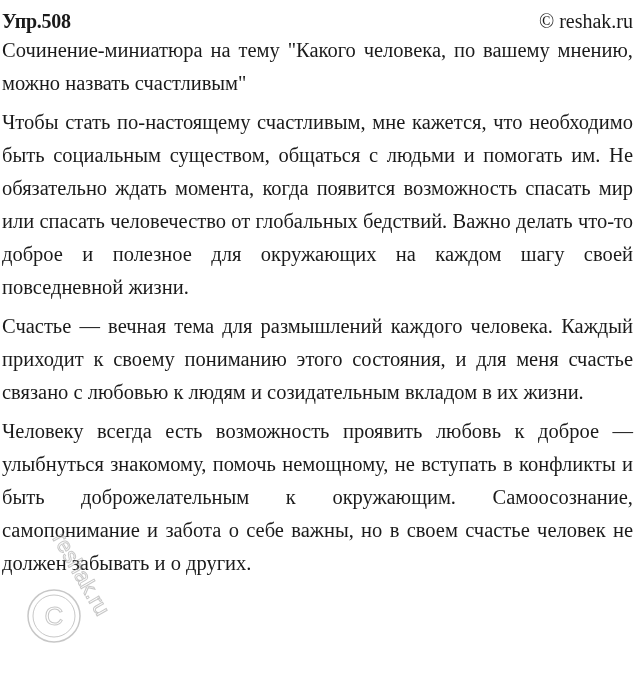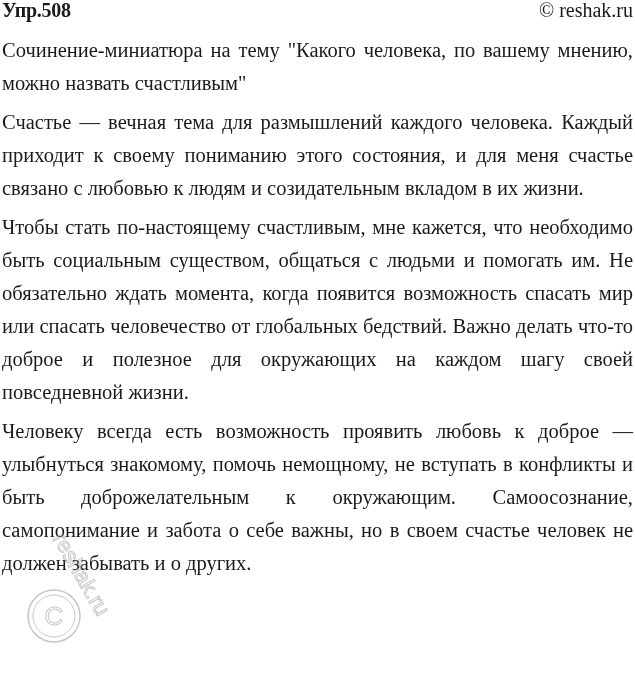--- a/index.html
+++ b/index.html
@@ -22,21 +22,21 @@
       width: 635px;
       height: 676px;
       box-sizing: border-box;
       padding: 0 2px 0 2px;
     }
     .header {
       position: relative;
       height: 34px;
       display: flex;
       justify-content: space-between;
-      align-items: flex-start;
+      align-items: flex-end;
     }
     .ex-title {
       font-weight: bold;
       font-size: 20px;
       line-height: 26px;
       margin-top: -3px;
       letter-spacing: -0.3px;
     }
     .copyright {
       font-size: 20px;
@@ -67,22 +67,22 @@
 </head>
 <body>
 
 <div class="page">
   <div class="header">
     <span class="ex-title">Упр.508</span>
     <span class="copyright">© reshak.ru</span>
   </div>
 
   <p class="para first">Сочинение-миниатюра на тему "Какого человека, по вашему мнению, можно назвать счастливым"</p>
+  <p class="para">Чтобы стать по-настоящему счастливым, мне кажется, что необходимо быть социальным существом, общаться с людьми и помогать им. Не обязательно ждать момента, когда появится возможность спасать мир или спасать человечество от глобальных бедствий. Важно делать что-то доброе и полезное для окружающих на каждом шагу своей повседневной жизни.</p>
   <p class="para">Счастье — вечная тема для размышлений каждого человека. Каждый приходит к своему пониманию этого состояния, и для меня счастье связано с любовью к людям и созидательным вкладом в их жизни.</p>
-  <p class="para">Чтобы стать по-настоящему счастливым, мне кажется, что необходимо быть социальным существом, общаться с людьми и помогать им. Не обязательно ждать момента, когда появится возможность спасать мир или спасать человечество от глобальных бедствий. Важно делать что-то доброе и полезное для окружающих на каждом шагу своей повседневной жизни.</p>
   <p class="para">Человеку всегда есть возможность проявить любовь к доброе — улыбнуться знакомому, помочь немощному, не вступать в конфликты и быть доброжелательным к окружающим. Самоосознание, самопонимание и забота о себе важны, но в своем счастье человек не должен забывать и о других.</p>
 </div>
 
 <div class="watermark">
   <svg width="120" height="120" viewBox="0 0 120 120">
     <circle cx="32" cy="88" r="26" fill="none" stroke="#9a9a9a" stroke-width="1.5"></circle>
     <circle cx="32" cy="88" r="21" fill="none" stroke="#9a9a9a" stroke-width="1"></circle>
     <text x="32" y="97" text-anchor="middle" font-family="Liberation Sans, sans-serif" font-size="26" fill="none" stroke="#9a9a9a" stroke-width="1">C</text>
     <text x="0" y="0" transform="translate(30,10) rotate(60)" font-family="Liberation Sans, sans-serif" font-size="22" fill="none" stroke="#9a9a9a" stroke-width="1">reshak.ru</text>
   </svg>

